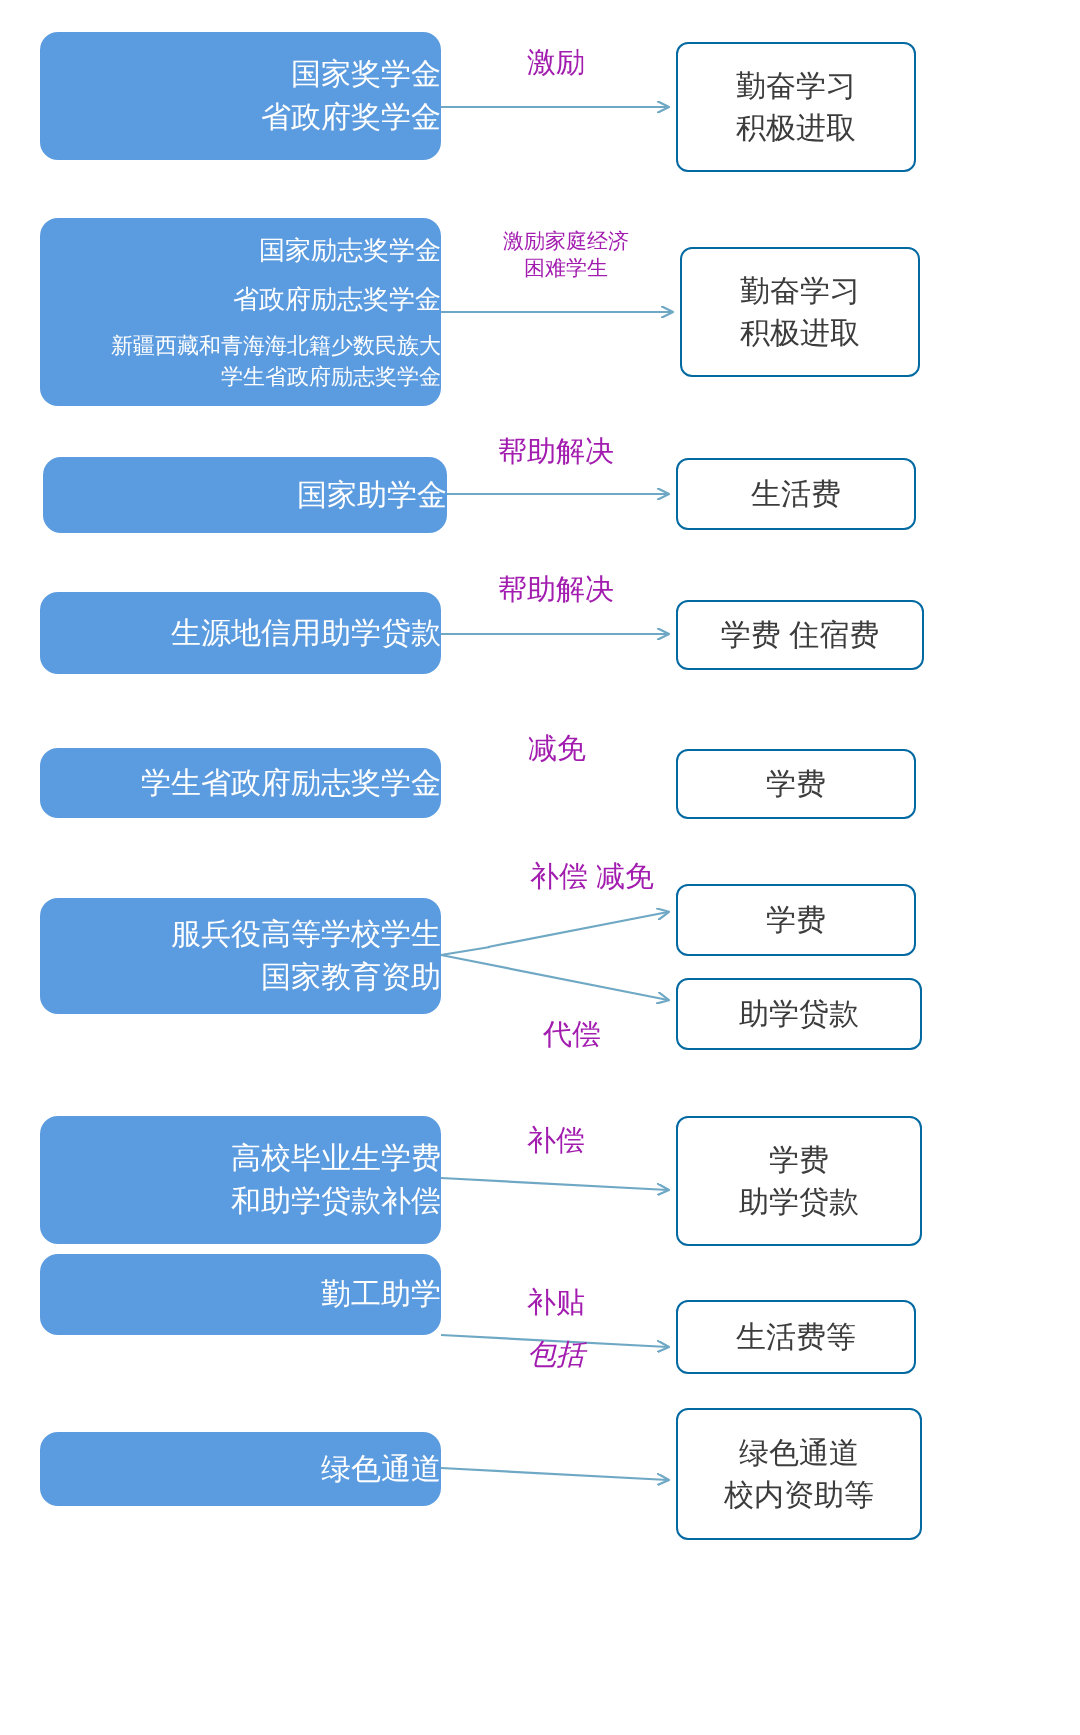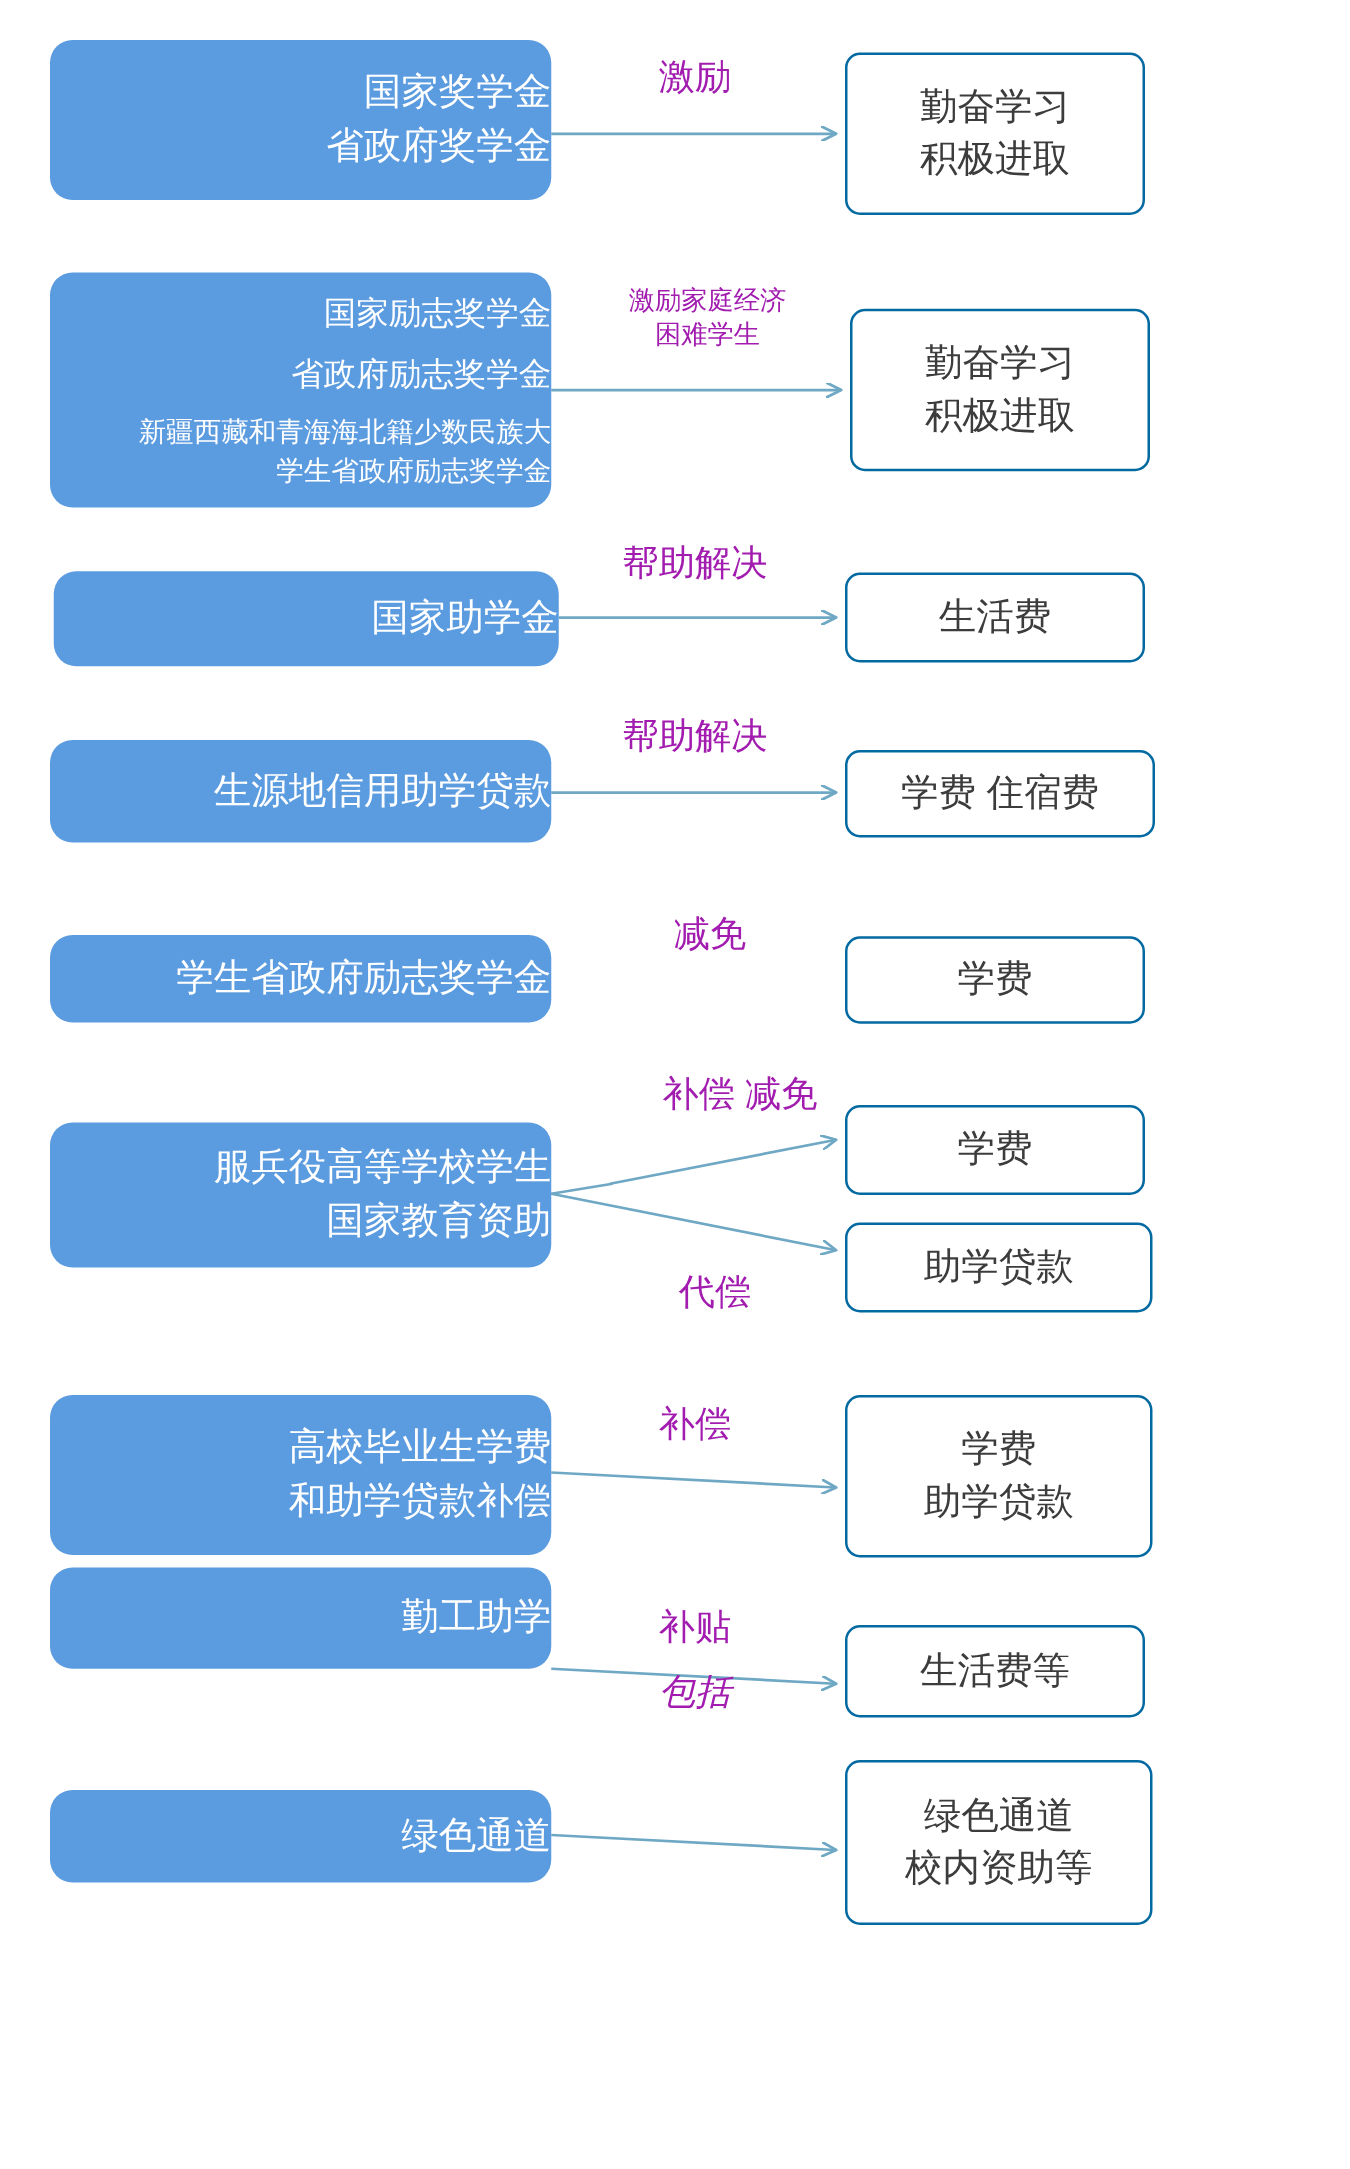--- a/index.html
+++ b/index.html
@@ -153,21 +153,21 @@
   <div class="edge-label f29" style="left:468px; top:571px; width:176px;">
     <span>帮助解决</span>
   </div>
   <div class="dst-box f30" style="left:676px; top:600px; width:248px; height:70px;">
     <span class="line">学费  住宿费</span>
   </div>
 
   <div class="src-box f30" style="left:40px; top:748px; width:401px; height:70px;">
     <span class="line">学生省政府励志奖学金</span>
   </div>
-  <div class="edge-label f29" style="left:480px; top:730px; width:176px;">
+  <div class="edge-label f29" style="left:469px; top:730px; width:176px;">
     <span>减免</span>
   </div>
   <div class="dst-box f30" style="left:676px; top:749px; width:240px; height:70px;">
     <span class="line">学费</span>
   </div>
 
   <div class="src-box f30" style="left:40px; top:898px; width:401px; height:116px;">
     <span class="line">服兵役高等学校学生</span>
     <span class="line">国家教育资助</span>
   </div>

